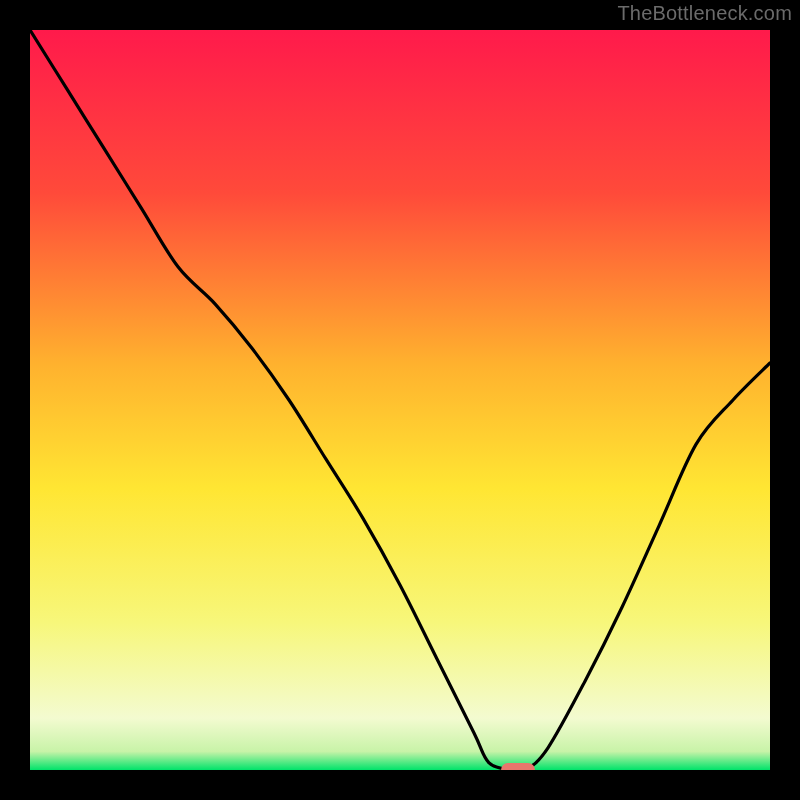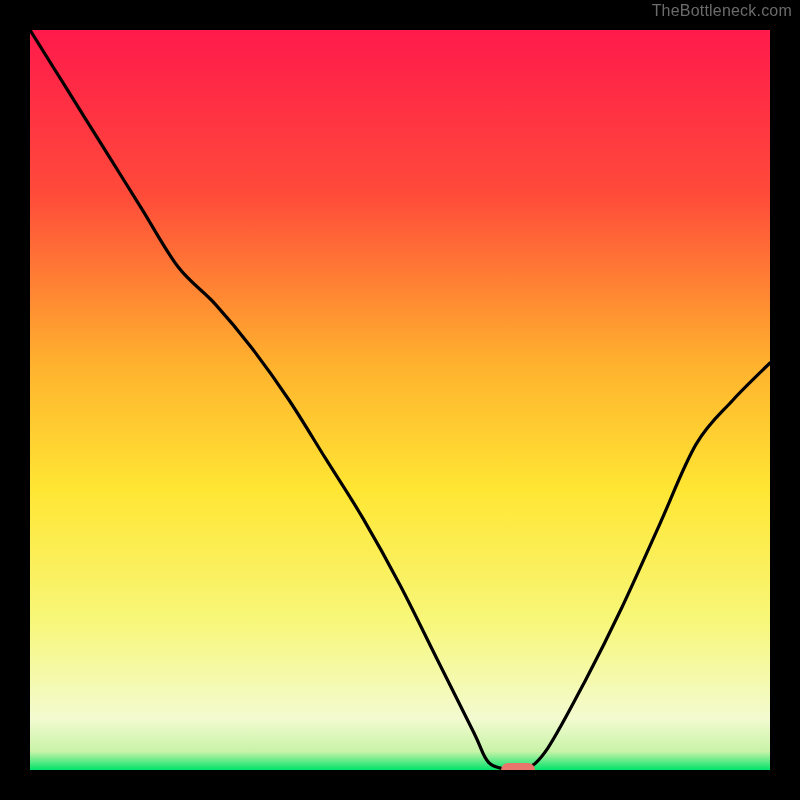--- a/index.html
+++ b/index.html
@@ -15,21 +15,21 @@
     position: relative;
     width: 800px;
     height: 800px;
     background: #000;
   }
   .watermark {
     position: absolute;
     top: 2px;
     right: 8px;
     color: #6b6b6b;
-    font-size: 16px;
+    font-size: 20px;
     font-weight: 500;
     letter-spacing: 0.2px;
     z-index: 10;
     user-select: none;
     text-align: right;
   }
   .plot-area {
     position: absolute;
     left: 30px;
     top: 30px;

